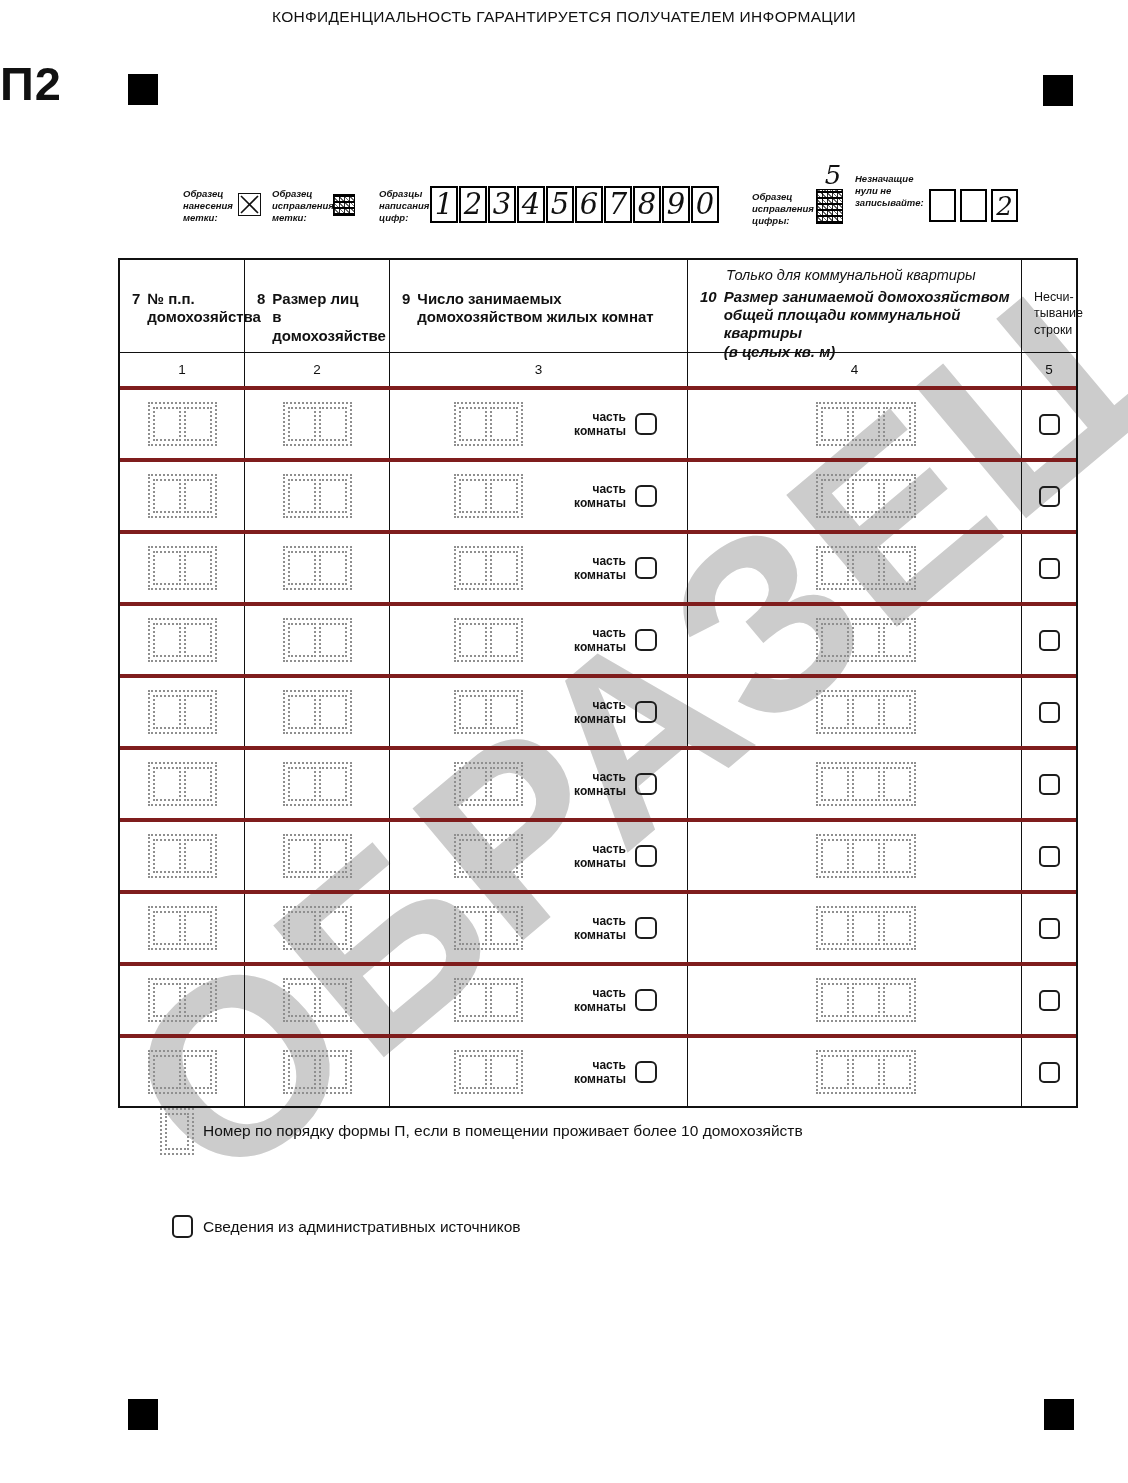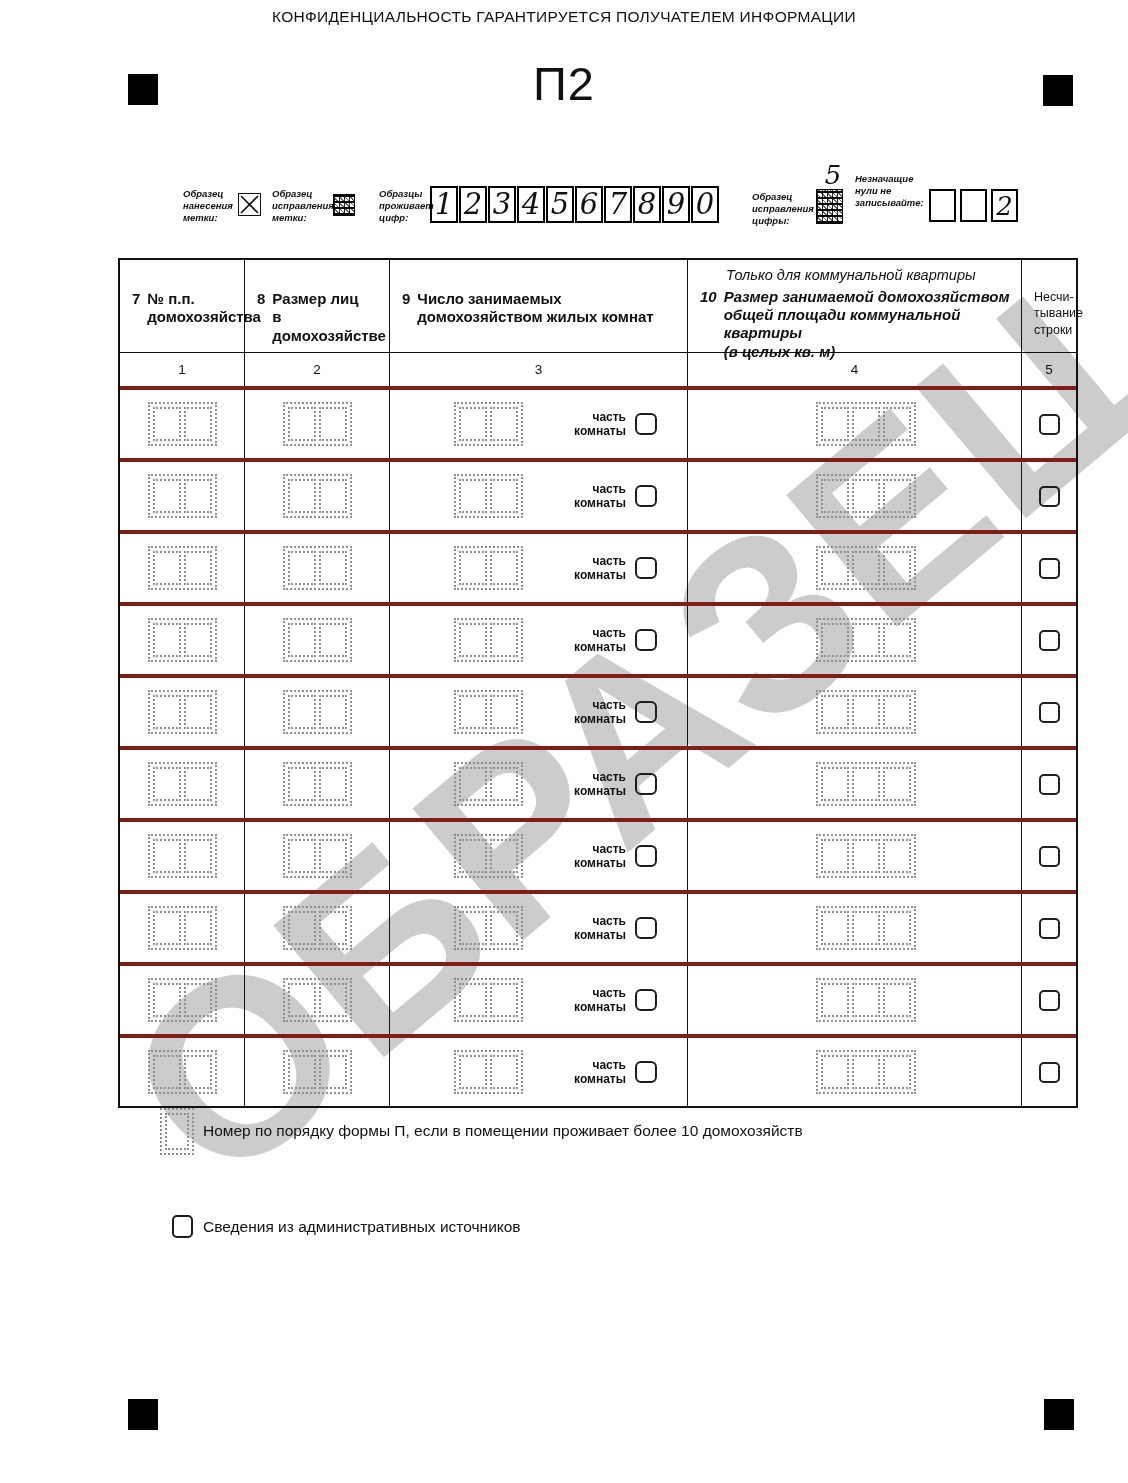--- a/index.html
+++ b/index.html
@@ -9,22 +9,22 @@
   
   .watermark{position:absolute;left:632px;top:736px;
     transform:translate(-50%,-50%) rotate(-40deg);
     font-size:250px;font-weight:bold;color:#cccccc;white-space:nowrap;
     letter-spacing:2px;user-select:none;}
 
   .abs{position:absolute;}
 
   .conf-banner{top:8px;left:0;width:100%;text-align:center;
     font-size:15.5px;letter-spacing:.3px;}
-  .form-title{top:56px;left:0;width:100%;text-align:center;
-    font-size:47px;font-weight:normal;letter-spacing:1px;}
+  .form-title{top:56px;left:0;width:100%;text-align:left;
+    font-size:47px;font-weight:bold;letter-spacing:1px;}
 
   .regmark{width:30px;height:31px;background:#000;}
 
   
   .s-label{font-size:9.5px;font-weight:bold;font-style:italic;line-height:1.25;
     white-space:pre-line;}
   .xbox{width:21px;height:21px;border:1.5px solid #111;}
   .xbox svg{display:block;}
   .scribble{border:1.5px solid #000;
     background:
@@ -108,21 +108,21 @@
         <line x1="2" y1="2" x2="19" y2="19" stroke="#111" stroke-width="1.6"></line>
         <line x1="19" y1="2" x2="2" y2="19" stroke="#111" stroke-width="1.6"></line>
       </svg>
     </span>
   </div>
   <div class="abs s-label" style="left:272px;top:188px">Образец
 исправления
 метки:</div>
   <div class="abs scribble" style="left:333px;top:194px;width:20px;height:20px"></div>
   <div class="abs s-label" style="left:379px;top:188px">Образцы
-проживает
+написания
 цифр:</div>
   <div class="abs digit-row" style="left:430px;top:186px">
       <div class="digit-box">1</div>
       <div class="digit-box">2</div>
       <div class="digit-box">3</div>
       <div class="digit-box">4</div>
       <div class="digit-box">5</div>
       <div class="digit-box">6</div>
       <div class="digit-box">7</div>
       <div class="digit-box">8</div>

